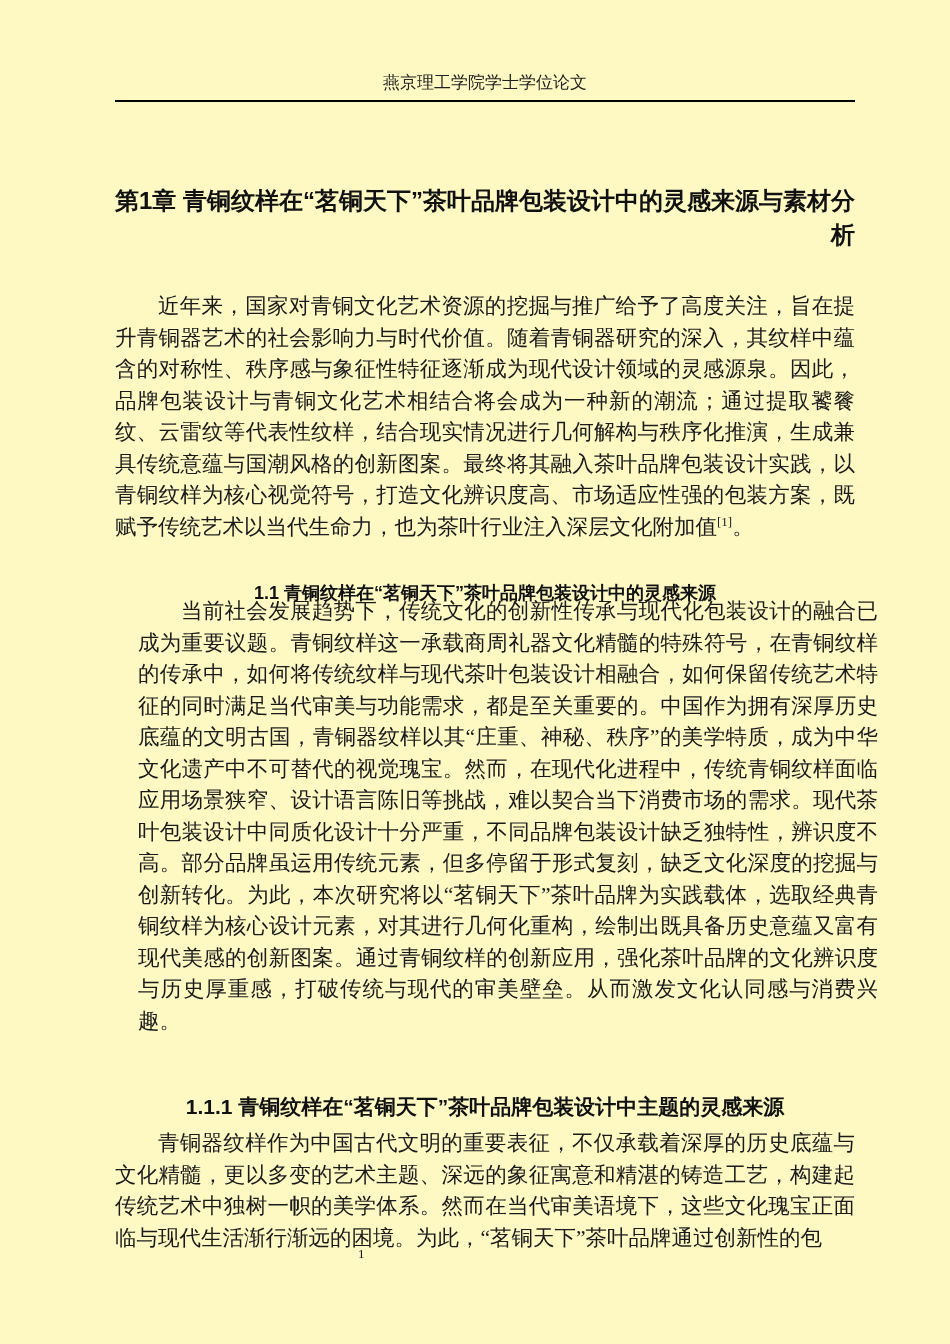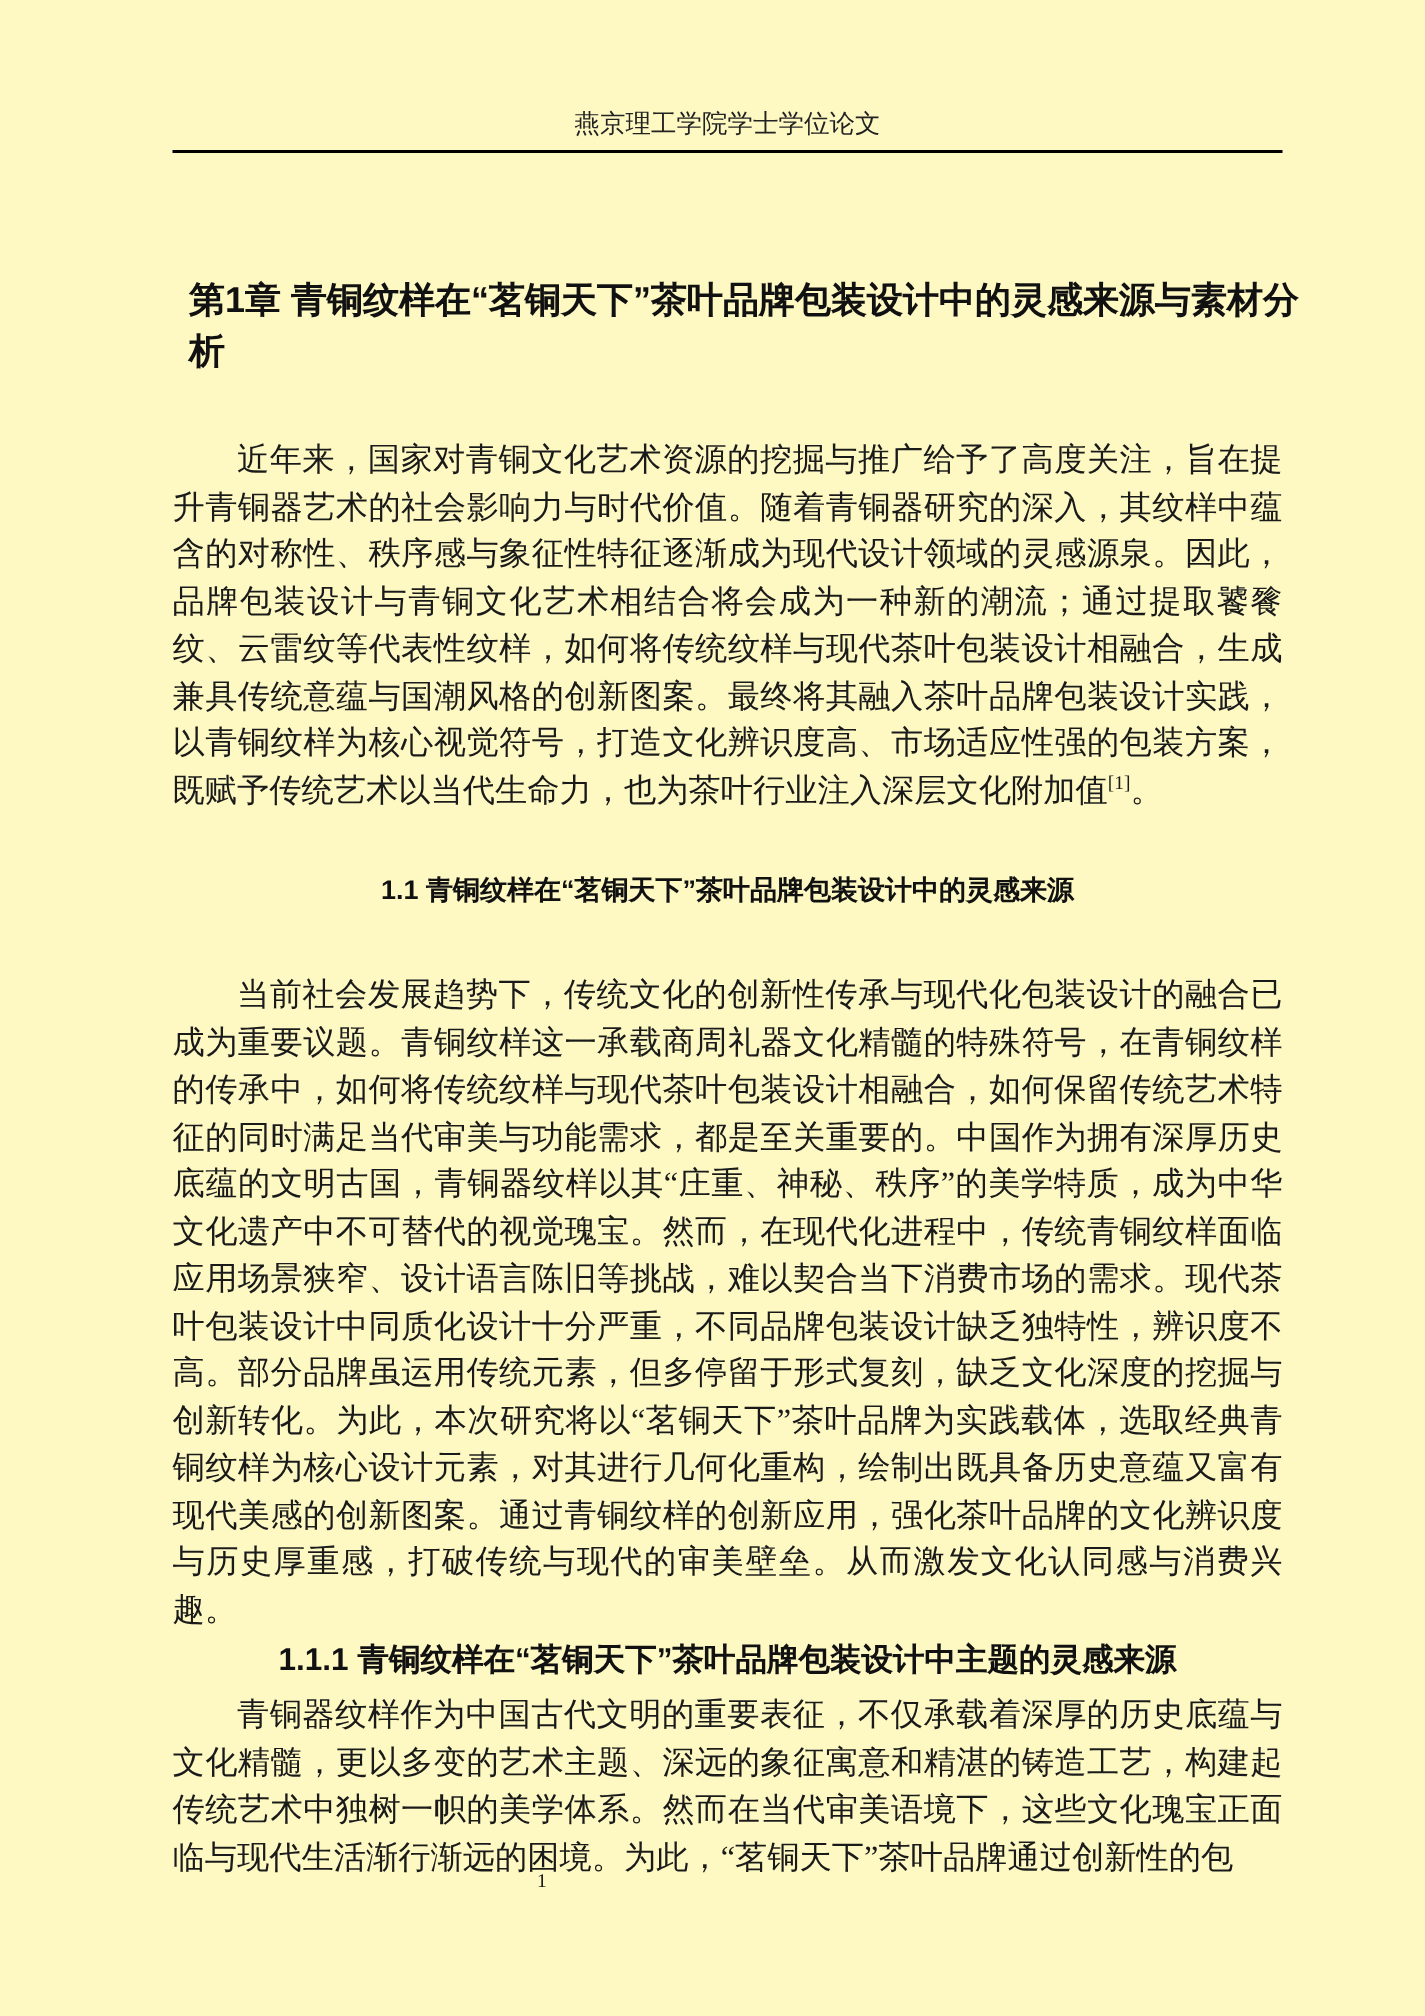--- a/index.html
+++ b/index.html
@@ -19,44 +19,44 @@
     top: 71px;
     text-align: center;
     font-size: 17px;
     line-height: 23px;
     color: #222222;
     padding-bottom: 6px;
     border-bottom: 2px solid #000000;
   }
   .chapter-title {
     position: absolute;
-    left: 126px;
+    left: 115px;
     width: 740px;
     top: 184px;
     margin: 0;
     font-family: "Liberation Sans", "DejaVu Sans", sans-serif;
     font-size: 24px;
     font-weight: bold;
     line-height: 34px;
-    text-align: left;
+    text-align: right;
     color: #111111;
   }
   .body-para {
     position: absolute;
     left: 115px;
     width: 740px;
     margin: 0;
     font-size: 21.5px;
     line-height: 31.5px;
     text-align: justify;
     text-indent: 2em;
     color: #1a1a1a;
   }
   #para-intro   { top: 291px; }
-  #para-1-1     { top: 648px; }
+  #para-1-1     { top: 596px; margin-left: 23px; }
   #para-1-1-1   { top: 1128px; }
   .section-heading {
     position: absolute;
     left: 115px;
     width: 740px;
     margin: 0;
     font-family: "Liberation Sans", "DejaVu Sans", sans-serif;
     font-weight: bold;
     text-align: center;
     color: #111111;
@@ -83,21 +83,21 @@
 <body>
 
 <div class="page">
 
   <div class="page-header">
     <span>燕京理工学院学士学位论文</span>
   </div>
 
   <h1 class="chapter-title">第1章 青铜纹样在“茗铜天下”茶叶品牌包装设计中的灵感来源与素材分析</h1>
 
-  <p class="body-para" id="para-intro"><span>近年来，国家对青铜文化艺术资源的挖掘与推广给予了高度关注，旨在提升青铜器艺术的社会影响力与时代价值。随着青铜器研究的深入，其纹样中蕴含的对称性、秩序感与象征性特征逐渐成为现代设计领域的灵感源泉。因此，品牌包装设计与青铜文化艺术相结合将会成为一种新的潮流；通过提取饕餮纹、云雷纹等代表性纹样，如何将传统纹样与现代茶叶包装设计相融合，生成兼具传统意蕴与国潮风格的创新图案。最终将其融入茶叶品牌包装设计实践，以青铜纹样为核心视觉符号，打造文化辨识度高、市场适应性强的包装方案，既赋予传统艺术以当代生命力，也为茶叶行业注入深层文化附加值</span><sup class="citation-ref">[1]</sup><span>。</span></p>
+  <p class="body-para" id="para-intro"><span>近年来，国家对青铜文化艺术资源的挖掘与推广给予了高度关注，旨在提升青铜器艺术的社会影响力与时代价值。随着青铜器研究的深入，其纹样中蕴含的对称性、秩序感与象征性特征逐渐成为现代设计领域的灵感源泉。因此，品牌包装设计与青铜文化艺术相结合将会成为一种新的潮流；通过提取饕餮纹、云雷纹等代表性纹样，结合现实情况进行几何解构与秩序化推演，生成兼具传统意蕴与国潮风格的创新图案。最终将其融入茶叶品牌包装设计实践，以青铜纹样为核心视觉符号，打造文化辨识度高、市场适应性强的包装方案，既赋予传统艺术以当代生命力，也为茶叶行业注入深层文化附加值</span><sup class="citation-ref">[1]</sup><span>。</span></p>
 
   <h2 class="section-heading" id="heading-1-1">1.1 青铜纹样在“茗铜天下”茶叶品牌包装设计中的灵感来源</h2>
 
   <p class="body-para" id="para-1-1">当前社会发展趋势下，传统文化的创新性传承与现代化包装设计的融合已成为重要议题。青铜纹样这一承载商周礼器文化精髓的特殊符号，在青铜纹样的传承中，如何将传统纹样与现代茶叶包装设计相融合，如何保留传统艺术特征的同时满足当代审美与功能需求，都是至关重要的。中国作为拥有深厚历史底蕴的文明古国，青铜器纹样以其“庄重、神秘、秩序”的美学特质，成为中华文化遗产中不可替代的视觉瑰宝。然而，在现代化进程中，传统青铜纹样面临应用场景狭窄、设计语言陈旧等挑战，难以契合当下消费市场的需求。现代茶叶包装设计中同质化设计十分严重，不同品牌包装设计缺乏独特性，辨识度不高。部分品牌虽运用传统元素，但多停留于形式复刻，缺乏文化深度的挖掘与创新转化。为此，本次研究将以“茗铜天下”茶叶品牌为实践载体，选取经典青铜纹样为核心设计元素，对其进行几何化重构，绘制出既具备历史意蕴又富有现代美感的创新图案。通过青铜纹样的创新应用，强化茶叶品牌的文化辨识度与历史厚重感，打破传统与现代的审美壁垒。从而激发文化认同感与消费兴趣。</p>
 
   <h3 class="section-heading" id="heading-1-1-1">1.1.1 青铜纹样在“茗铜天下”茶叶品牌包装设计中主题的灵感来源</h3>
 
   <p class="body-para" id="para-1-1-1">青铜器纹样作为中国古代文明的重要表征，不仅承载着深厚的历史底蕴与文化精髓，更以多变的艺术主题、深远的象征寓意和精湛的铸造工艺，构建起传统艺术中独树一帜的美学体系。然而在当代审美语境下，这些文化瑰宝正面临与现代生活渐行渐远的困境。为此，“茗铜天下”茶叶品牌通过创新性的包</p>
 
   <div class="page-number">1</div>

